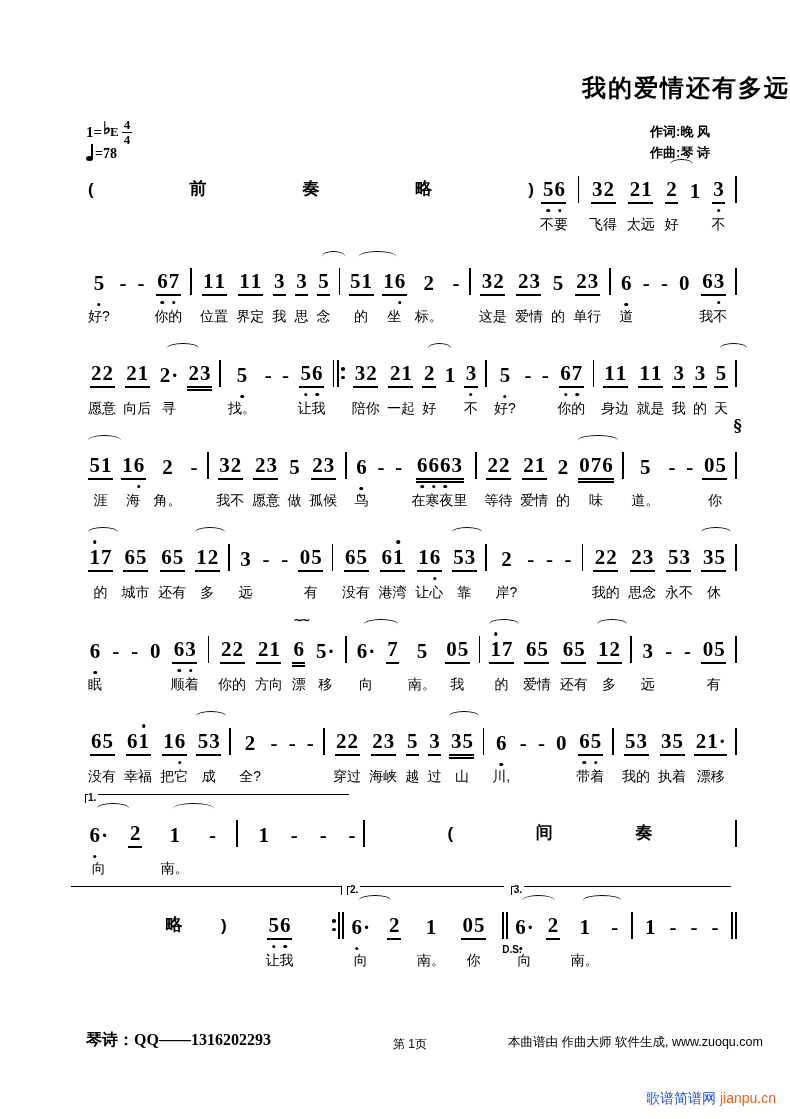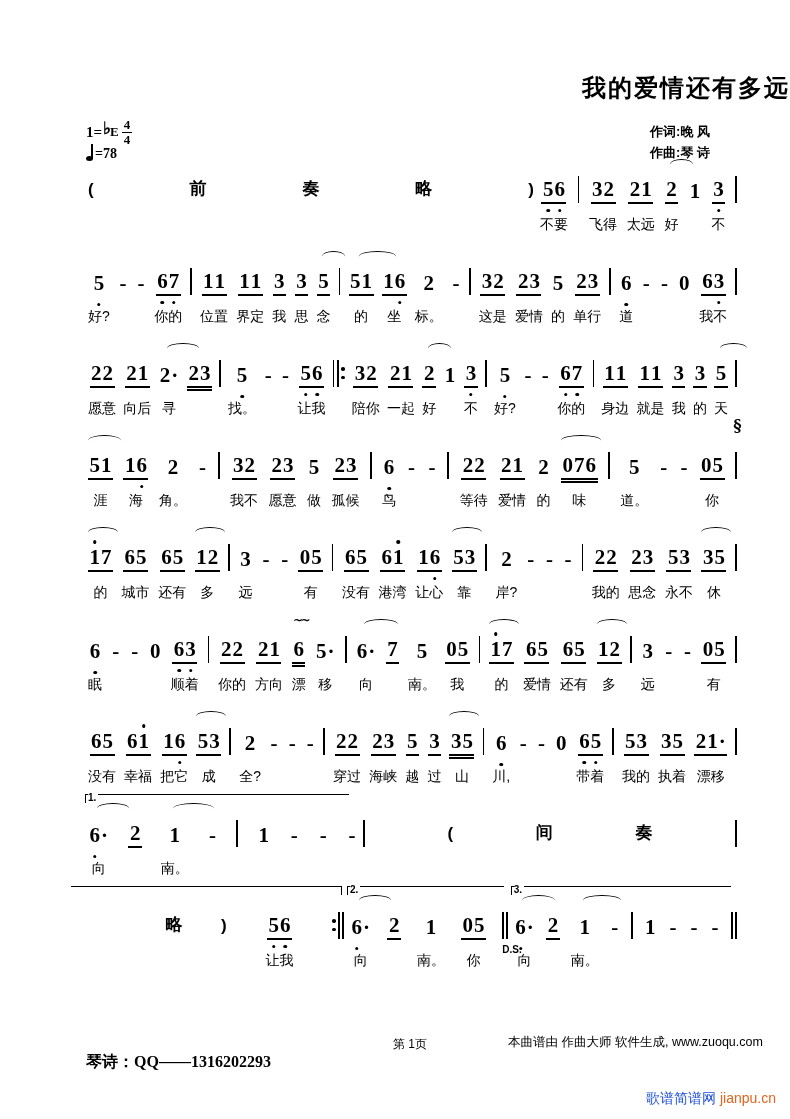--- a/index.html
+++ b/index.html
@@ -50,21 +50,21 @@
   .barbox { display:flex; align-items:center; gap:2.5px; height:28px; margin-bottom:1px; }
   .vline { width:1.7px; height:27px; background:#000; }
   .rdots { display:flex; flex-direction:column; justify-content:center; gap:5px; height:27px; }
   .rdot { width:3.5px; height:3.5px; background:#000; border-radius:50%; }
   .stext { font-size:17px; font-weight:bold; white-space:nowrap; padding-bottom:4px; }
   .lyric { font-size:14px; height:20px; margin-top:12px; white-space:nowrap; text-align:center; }
   .bracket { position:absolute; top:-20px; left:0; right:4%; height:8px; border-top:1.3px solid #000; border-left:1.3px solid #000; }
   .bracket.overline { border-left:none; border-right:1.3px solid #000; left:-14px; right:2%; }
   .blabel { position:absolute; left:2px; top:-3px; font-size:10px; font-weight:bold; background:#fff; padding-right:2px; }
   
-  .f-left { position:absolute; left:86px; top:1030px; font-family:"Liberation Serif", serif; font-weight:bold; font-size:16px;margin-top:22px; }
+  .f-left { position:absolute; left:86px; top:1030px; font-family:"Liberation Serif", serif; font-weight:bold; font-size:16px; }
   .f-center { position:absolute; left:393px; top:1036px; font-size:12px; }
   .f-right { position:absolute; left:508px; top:1034px; font-size:12.5px; }
   .watermark { position:absolute; right:14px; top:1090px; font-size:14px; color:#a39a93; }
   .watermark .domain { color:#e2641e; }
 </style>
 </head>
 <body>
 
 <div class="title">我的爱情还有多远</div>
 
@@ -621,20 +621,26 @@
           <div class="lyric"></div>
         </div>
         <div class="cell">
           <div class="notewrap">
             <div class="note"><span class="ch">-</span></div>
           </div>
           <div class="lyric"></div>
         </div>
         <div class="cell">
           <div class="notewrap">
+            <div class="note u2"><span class="ch db">6</span><span class="ch db">6</span><span class="ch db">6</span><span class="ch">3</span></div>
+          </div>
+          <div class="lyric">在寒夜里</div>
+        </div>
+        <div class="cell">
+          <div class="notewrap">
             <div class="barbox">
               <div class="vline"></div>
             </div>
           </div>
           <div class="lyric"></div>
         </div>
         <div class="cell">
           <div class="notewrap">
             <div class="note u1"><span class="ch">2</span><span class="ch">2</span></div>
           </div>

